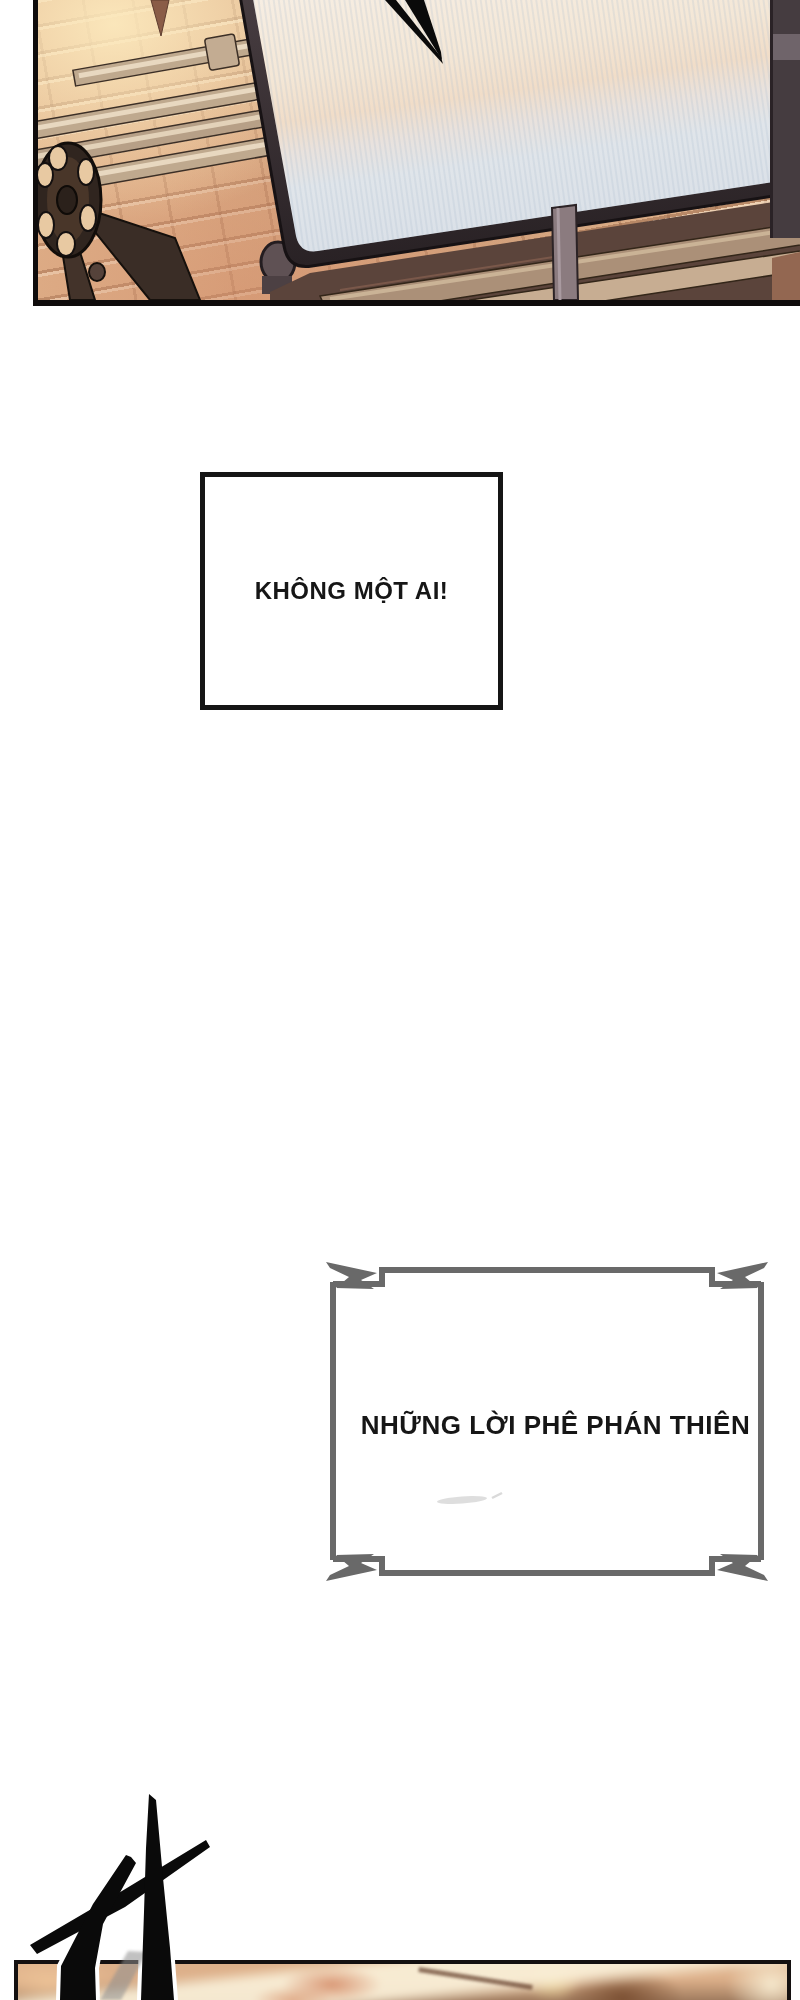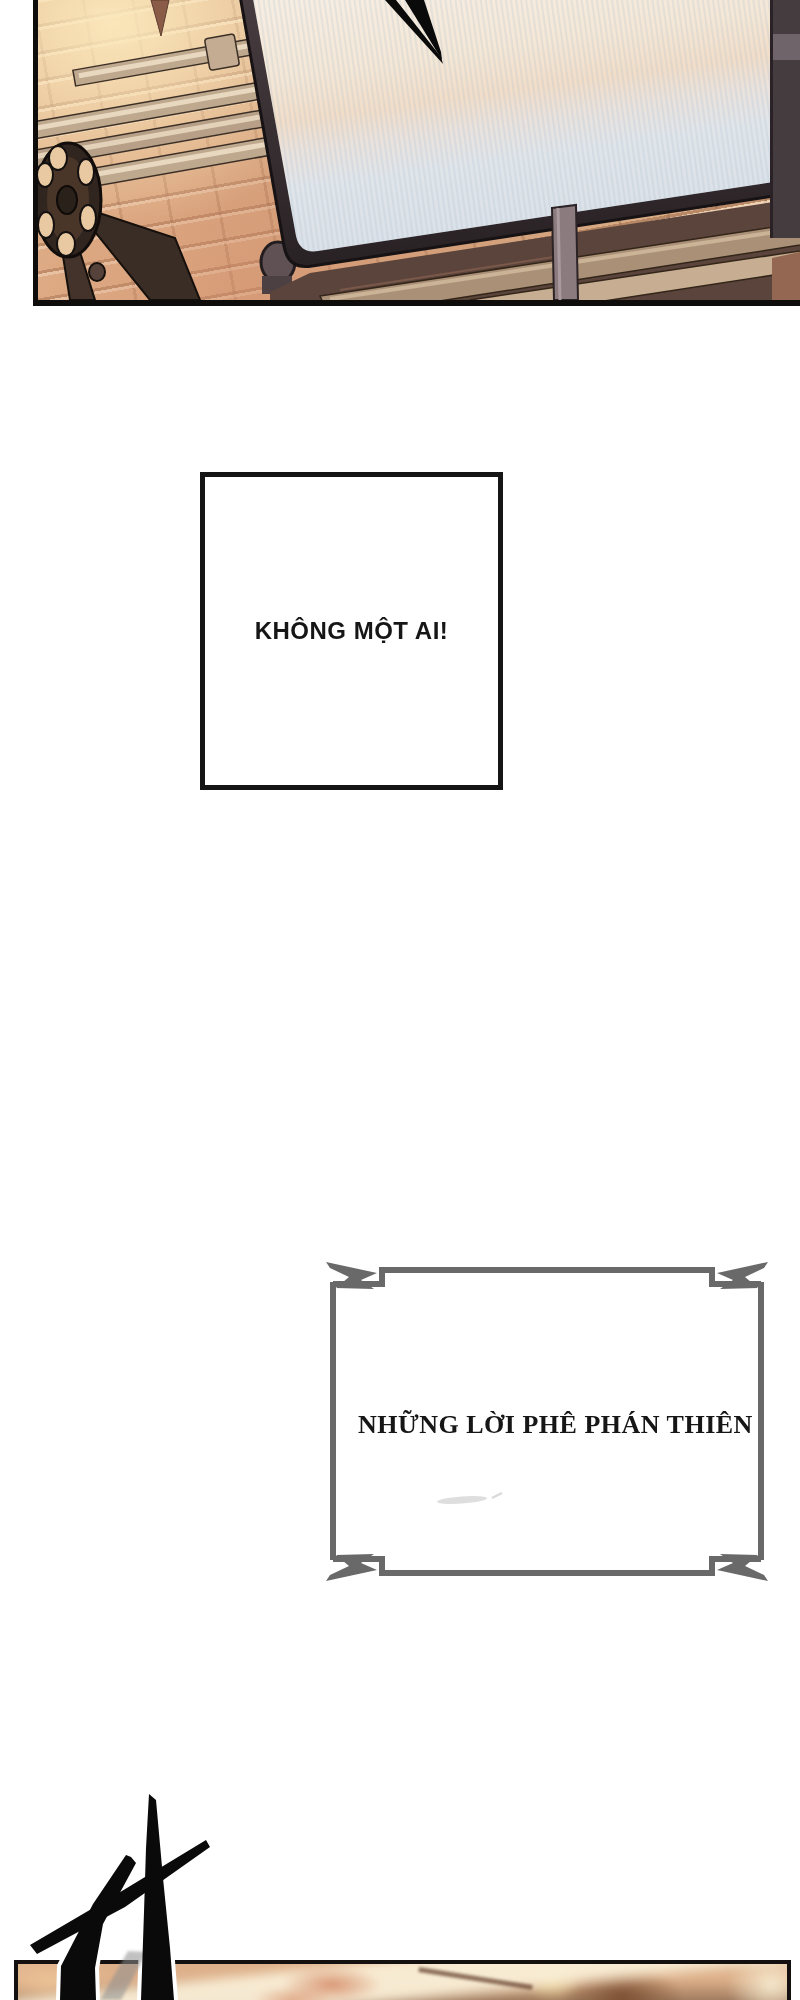--- a/index.html
+++ b/index.html
@@ -13,29 +13,29 @@
     background-color:#e0b38c;
     background-image:
       radial-gradient(ellipse 420px 320px at 10% 8%, rgba(252,233,189,.95), rgba(252,233,189,0) 62%),
       radial-gradient(ellipse 520px 420px at 28% 100%, rgba(208,139,104,.60), rgba(208,139,104,0) 65%),
       radial-gradient(ellipse 420px 300px at 55% 55%, rgba(150,95,66,.28), rgba(150,95,66,0) 70%),
       repeating-linear-gradient(170deg, rgba(255,243,222,.50) 0 3px, rgba(255,243,222,0) 3px 24px, rgba(141,92,63,.45) 24px 27px),
       repeating-linear-gradient(80deg, rgba(141,92,63,0) 0 46px, rgba(141,92,63,.30) 46px 49px);}
   .panel-top-art{position:absolute;left:0;top:0;width:762px;height:300px;}
 
   
-  .speech-box-square{position:absolute;left:200px;top:472px;width:303px;height:318px;
+  .speech-box-square{position:absolute;left:200px;top:472px;width:303px;height:238px;
       box-sizing:border-box;border:5px solid #151515;background:#ffffff;
       display:flex;align-items:center;justify-content:center;}
   .speech-box-square p{margin:0;font-size:24px;font-weight:bold;letter-spacing:.5px;color:#161616;text-align:center;}
 
   
   .jagged-svg{position:absolute;left:290px;top:1248px;width:490px;height:345px;}
   .speech-box-jagged-text{position:absolute;left:339px;top:1290px;width:419px;height:270px;
-      display:flex;align-items:center;justify-content:center;font-family:Liberation Serif, serif;}
+      display:flex;align-items:center;justify-content:center;}
   .speech-box-jagged-text p{margin:0;transform:translateX(7px);font-size:26px;line-height:40px;
       font-weight:bold;letter-spacing:.5px;color:#161616;text-align:center;}
 
   
   .panel-bottom{position:absolute;left:14px;top:1960px;width:777px;height:40px;box-sizing:border-box;
       border-top:4px solid #141010;border-left:4px solid #141010;border-right:4px solid #141010;
       overflow:hidden;background:#ddb08a;}
   .blur-art{position:absolute;left:-8px;top:-8px;right:-8px;bottom:-8px;filter:blur(3px);
     background-color:#ddb08a;
     background-image:

